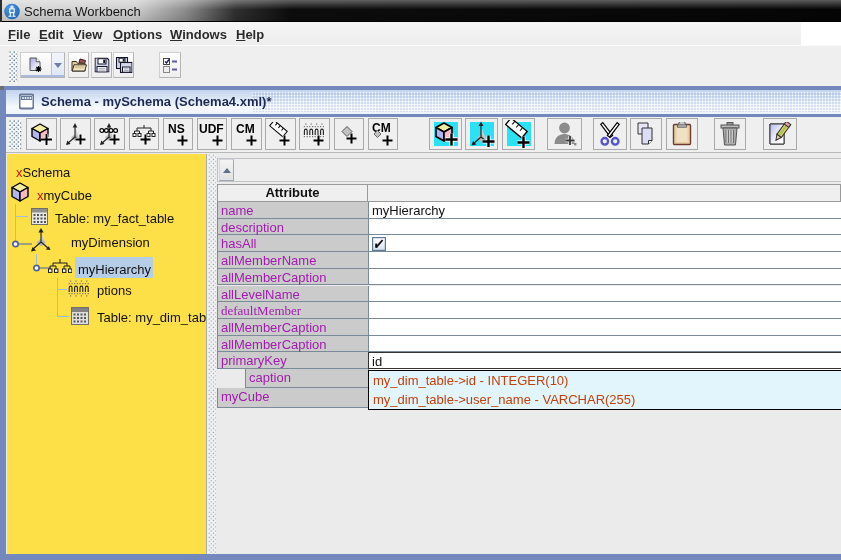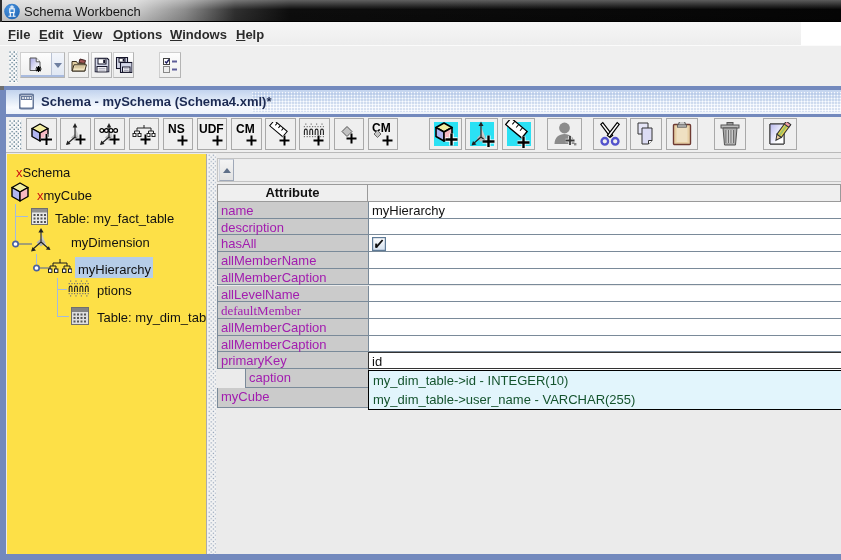--- a/index.html
+++ b/index.html
@@ -53,21 +53,21 @@
 .tline{position:absolute;background:#a4bbdd;}
 
 
 #strip{position:absolute;left:1px;top:4px;width:624px;height:24px;background:#eeeeee;border:1px solid #c3c3c3;border-right:none;}
 #upbtn{position:absolute;left:1px;top:0px;width:15px;height:22px;background:linear-gradient(#f4f4f4,#e2e2e2);border:1px solid #9fa8b8;border-top-color:#cfd4dd;border-left-color:#cfd4dd;}
 #upbtn .tri{position:absolute;left:3px;top:8px;width:0;height:0;border-left:4.5px solid transparent;border-right:4.5px solid transparent;border-bottom:5px solid #5f6f88;}
 #table{position:absolute;left:1px;top:30px;width:624px;}
 .hdr{position:absolute;left:0;top:0;height:18px;background:#efefef;border:1px solid #9a9a9a;font-size:13px;font-weight:bold;color:#111;text-align:center;}
 .cl{position:absolute;left:0;width:151px;background:#cbcbcb;border-left:1px solid #7a8a99;border-bottom:1px solid #7a8a99;font-size:13px;color:#a21caf;padding:1px 0 0 3px;}
 .cr{position:absolute;left:151px;width:473px;background:#ffffff;border-left:1px solid #7a8a99;border-bottom:1px solid #7a8a99;font-size:13px;color:#111;padding:1px 0 0 3px;}
-#popup{position:absolute;left:152px;top:215.5px;width:473px;height:40px;background:#e2f5fc;border:1px solid #000;border-right:none;font-size:13px;color:#14532d;}
+#popup{position:absolute;left:152px;top:215.5px;width:473px;height:40px;background:#e2f5fc;border:1px solid #000;border-right:none;font-size:13px;color:#c2410c;}
 #popup div{padding-left:4px;line-height:19.2px;white-space:nowrap;}
 </style></head>
 <body>
 <div id="app">
 <svg width="0" height="0" style="position:absolute">
       <defs>
 <pattern id="bmp" width="4.2" height="4.2" patternUnits="userSpaceOnUse">
 <rect width="4.2" height="4.2" fill="#fafafa"></rect>
 <rect x="0.4" y="0.4" width="1.25" height="1.25" fill="#44687e"></rect>
 <rect x="2.5" y="2.5" width="1.25" height="1.25" fill="#44687e"></rect>

